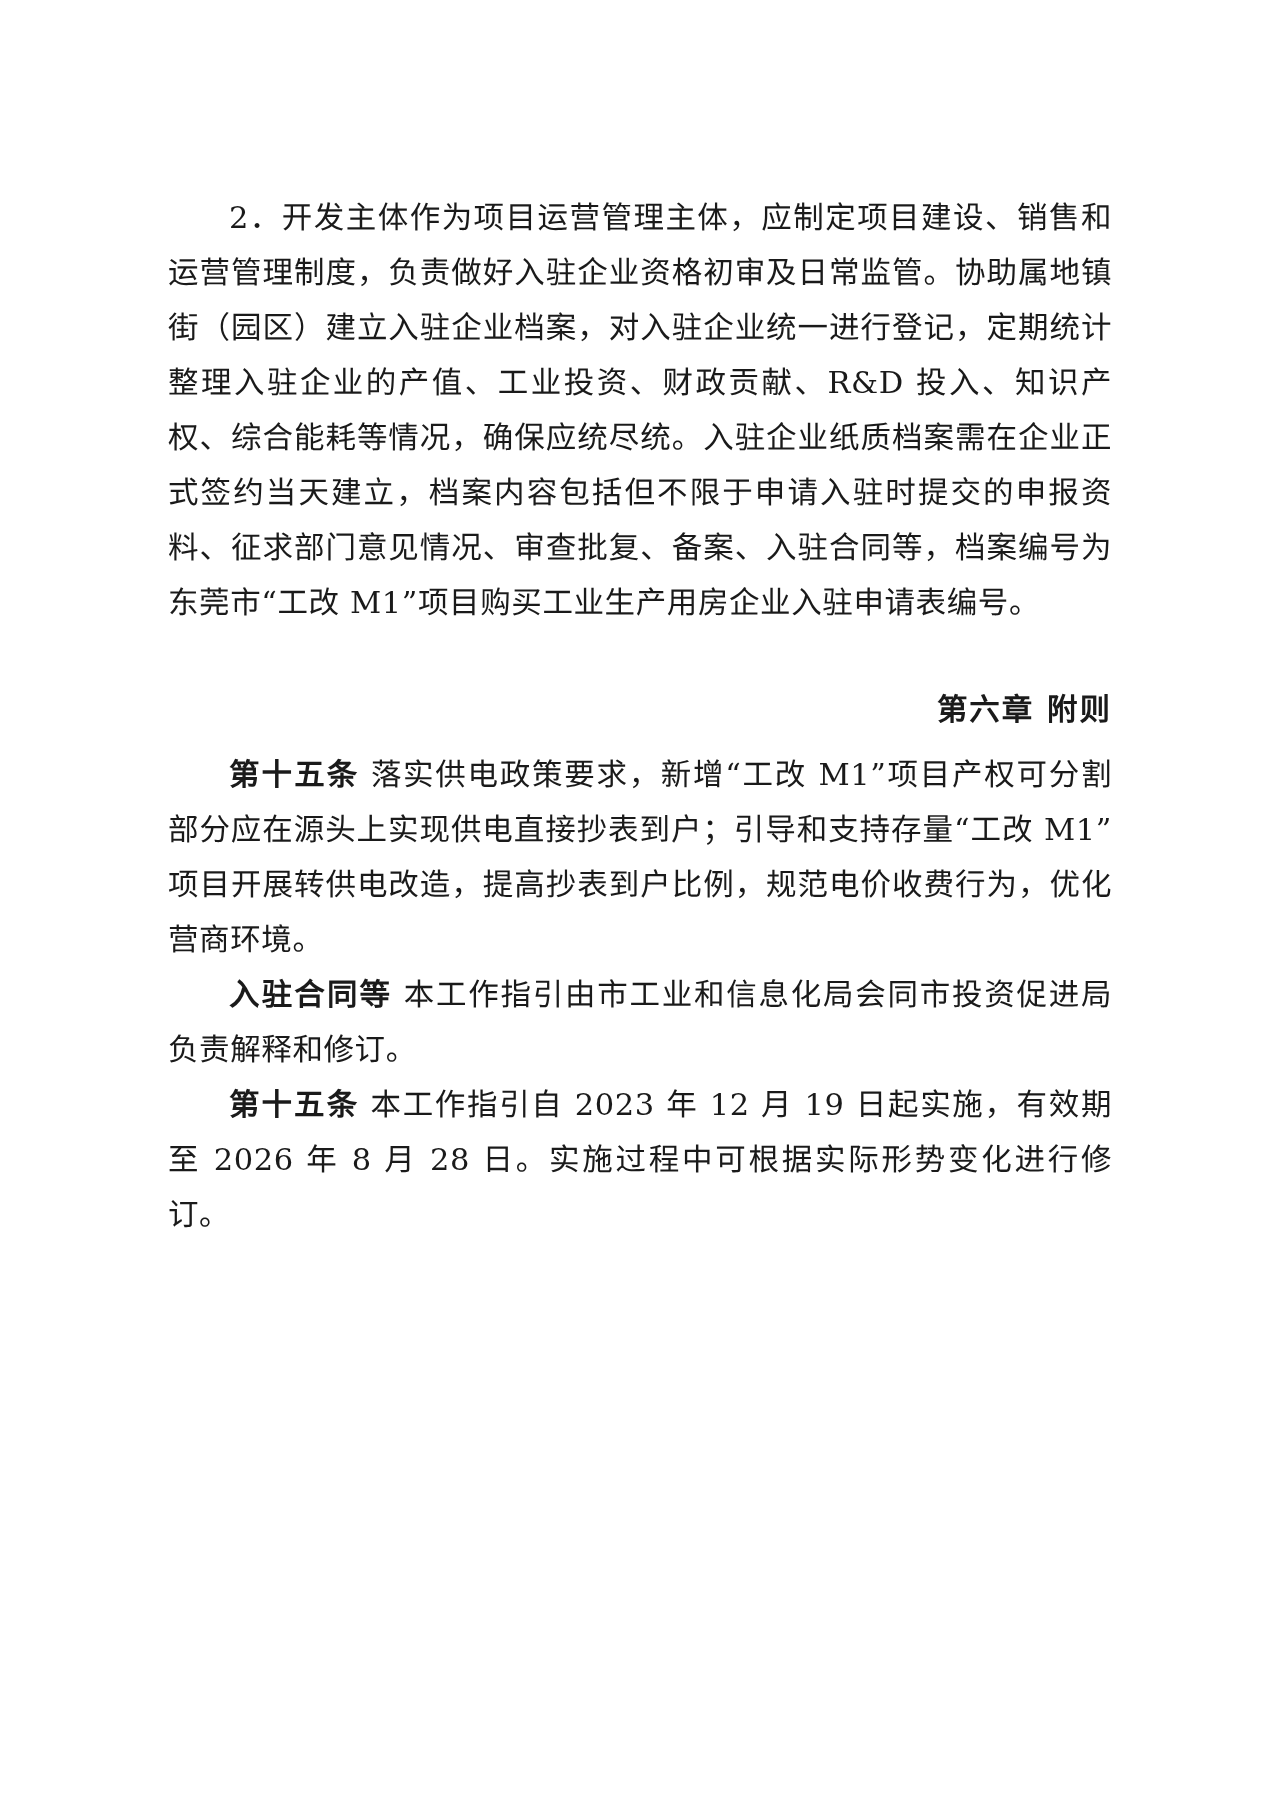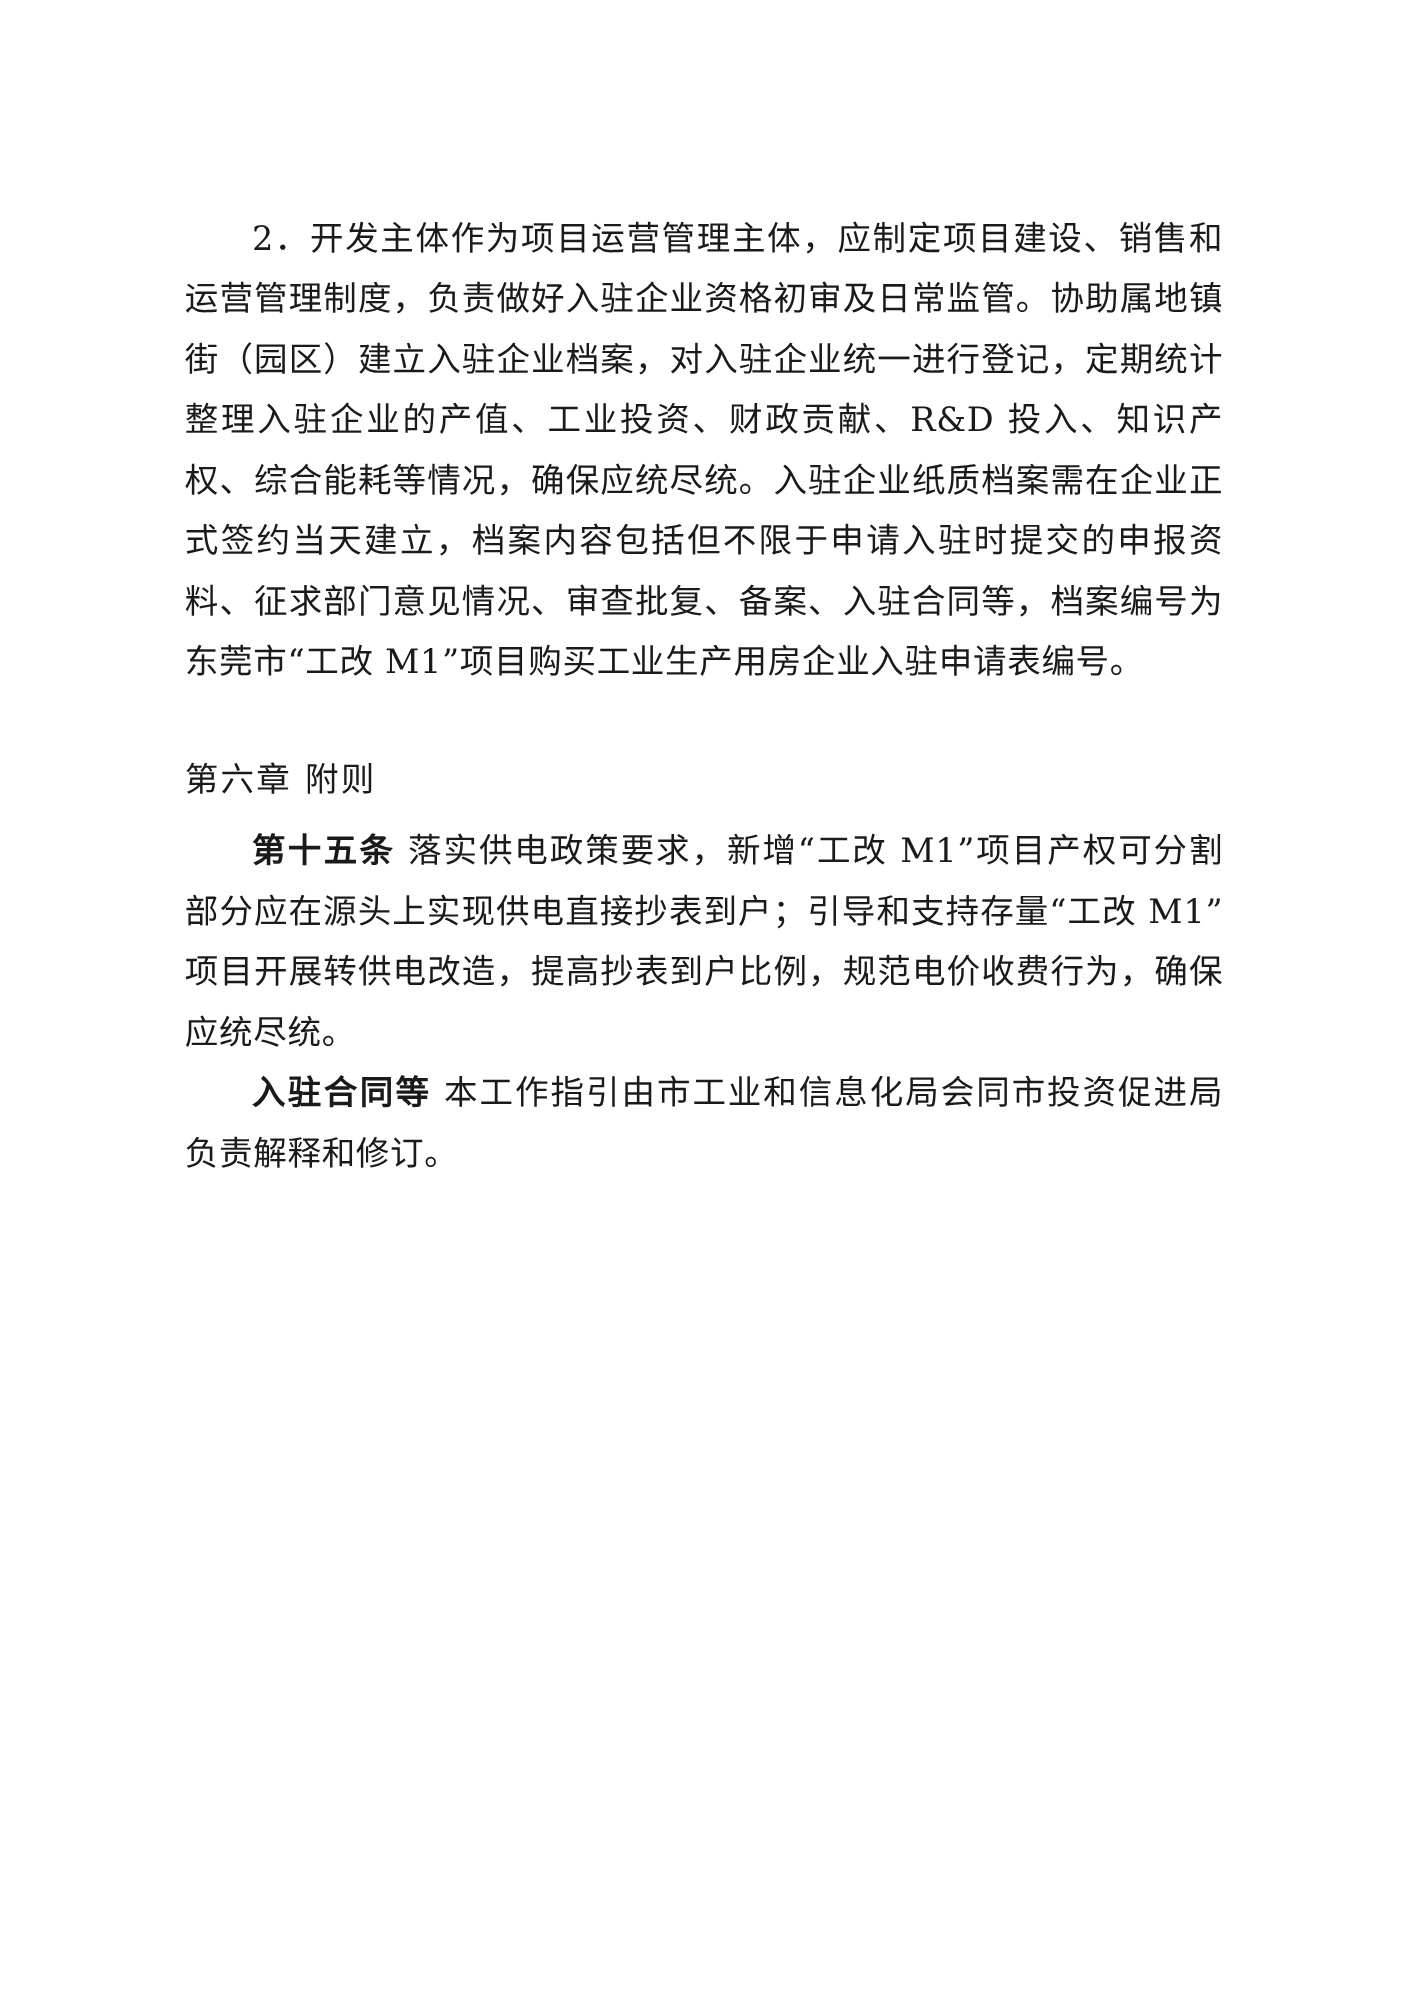--- a/index.html
+++ b/index.html
@@ -31,24 +31,24 @@
     letter-spacing: 0.6px;
     margin: 0 0 0 0;
   }
   .indent {
     text-indent: 61px;
   }
   .para + .para {
     margin-top: 0;
   }
   .chapter-title {
-    text-align: left;
+    text-align: right;
     font-size: 30.5px;
     line-height: 55px;
-    font-weight: normal;
+    font-weight: bold;
     letter-spacing: 2px;
     margin: 52px 0 10px 0;
     font-family: "DejaVu Sans", "Liberation Sans", sans-serif;
   }
   .art-label {
     font-weight: bold;
     font-family: "DejaVu Sans", "Liberation Sans", sans-serif;
     letter-spacing: 1px;
   }
   .footer {
@@ -71,24 +71,25 @@
 <body>
 
 <div class="page">
 
   <div class="content">
 
     <p class="para indent">2．开发主体作为项目运营管理主体，应制定项目建设、销售和运营管理制度，负责做好入驻企业资格初审及日常监管。协助属地镇街（园区）建立入驻企业档案，对入驻企业统一进行登记，定期统计整理入驻企业的产值、工业投资、财政贡献、R&amp;D 投入、知识产权、综合能耗等情况，确保应统尽统。入驻企业纸质档案需在企业正式签约当天建立，档案内容包括但不限于申请入驻时提交的申报资料、征求部门意见情况、审查批复、备案、入驻合同等，档案编号为东莞市“工改 M1”项目购买工业生产用房企业入驻申请表编号。</p>
 
     <div class="chapter-title">第六章  附则</div>
 
-    <p class="para indent"><span class="art-label">第十五条</span> <span>落实供电政策要求，新增“工改 M1”项目产权可分割部分应在源头上实现供电直接抄表到户；引导和支持存量“工改 M1”项目开展转供电改造，提高抄表到户比例，规范电价收费行为，确保应统尽统。</span></p>
+    <p class="para indent"><span class="art-label">第十五条</span> <span>落实供电政策要求，新增“工改 M1”项目产权可分割部分应在源头上实现供电直接抄表到户；引导和支持存量“工改 M1”项目开展转供电改造，提高抄表到户比例，规范电价收费行为，优化营商环境。</span></p>
 
     <p class="para indent"><span class="art-label">入驻合同等</span> <span>本工作指引由市工业和信息化局会同市投资促进局负责解释和修订。</span></p>
 
+    <p class="para indent"><span class="art-label">第十五条</span> <span>本工作指引自 2023 年 12 月 19 日起实施，有效期至 2026 年 8 月 28 日。实施过程中可根据实际形势变化进行修订。</span></p>
 
   </div>
 
   <div class="footer">
     <span class="page-num-wrap">— 8 —</span>
   </div>
 
 </div>
 
 </body></html>

